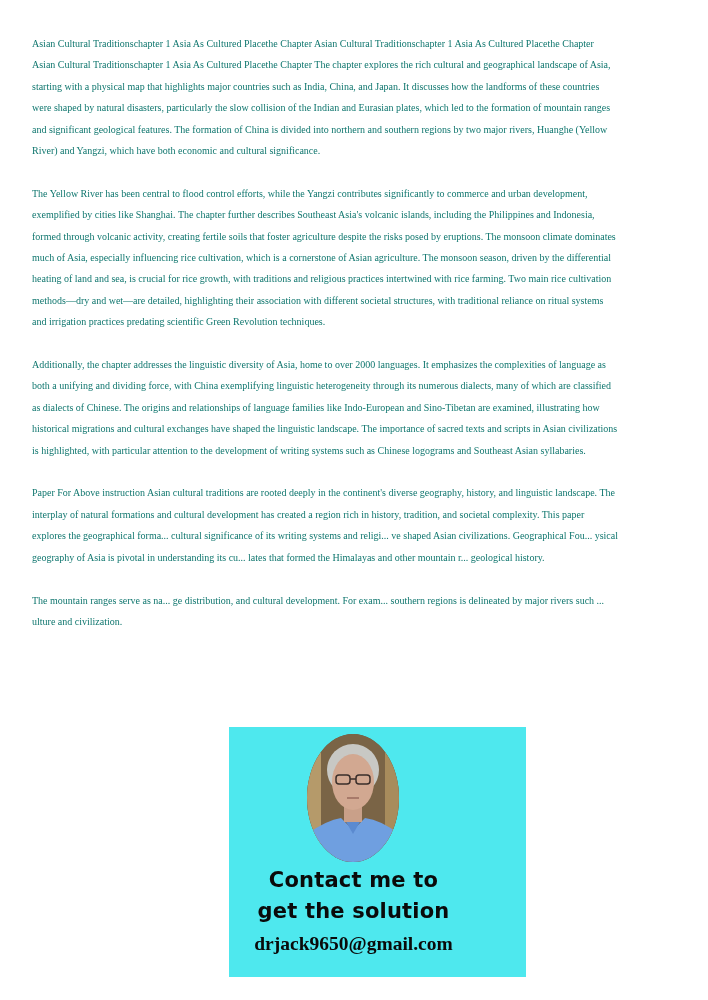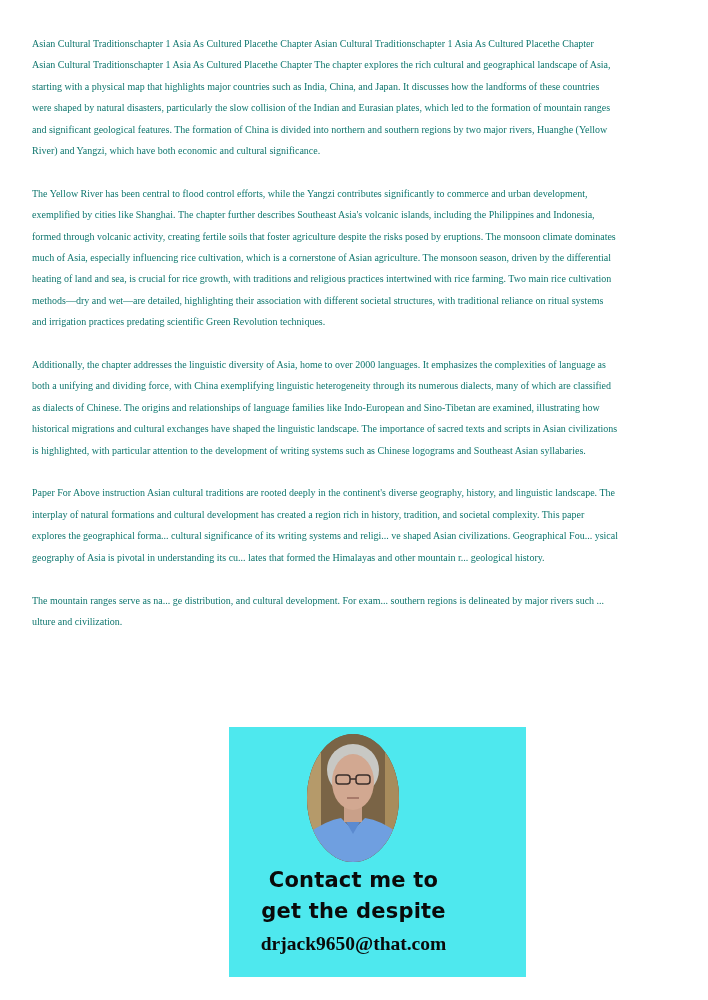--- a/index.html
+++ b/index.html
@@ -98,15 +98,15 @@
       <ellipse cx="46" cy="48" rx="21" ry="28" fill="#d2a891"></ellipse>
 
       <rect x="29" y="41" width="14" height="9" rx="3" fill="none" stroke="#3a2e2a" stroke-width="1.5"></rect>
       <rect x="49" y="41" width="14" height="9" rx="3" fill="none" stroke="#3a2e2a" stroke-width="1.5"></rect>
       <line x1="43" y1="45" x2="49" y2="45" stroke="#3a2e2a" stroke-width="1.5"></line>
 
       <line x1="40" y1="64" x2="52" y2="64" stroke="#9a6b5e" stroke-width="1.5"></line>
     </svg>
   </div>
   <div class="promo-line l1">Contact me to</div>
-  <div class="promo-line l2">get the despite</div>
-  <div class="promo-email">drjack9650@that.com</div>
+  <div class="promo-line l2">get the solution</div>
+  <div class="promo-email">drjack9650@gmail.com</div>
 </div>
 
 </body></html>

